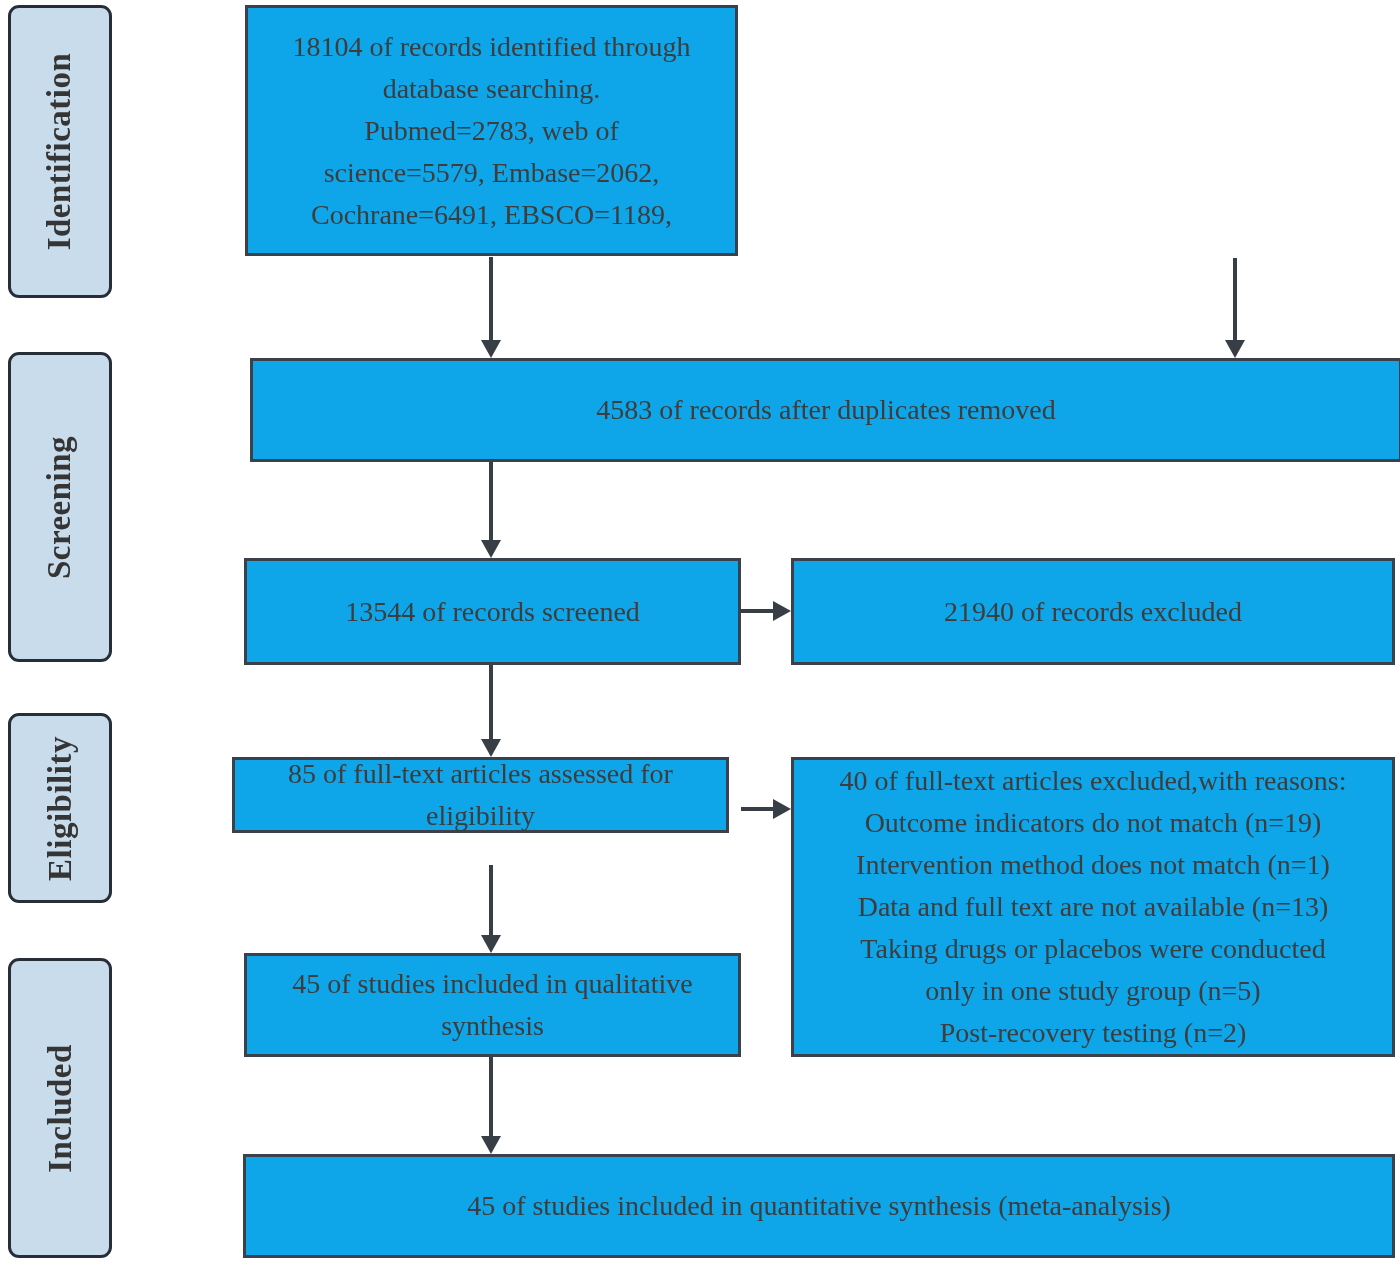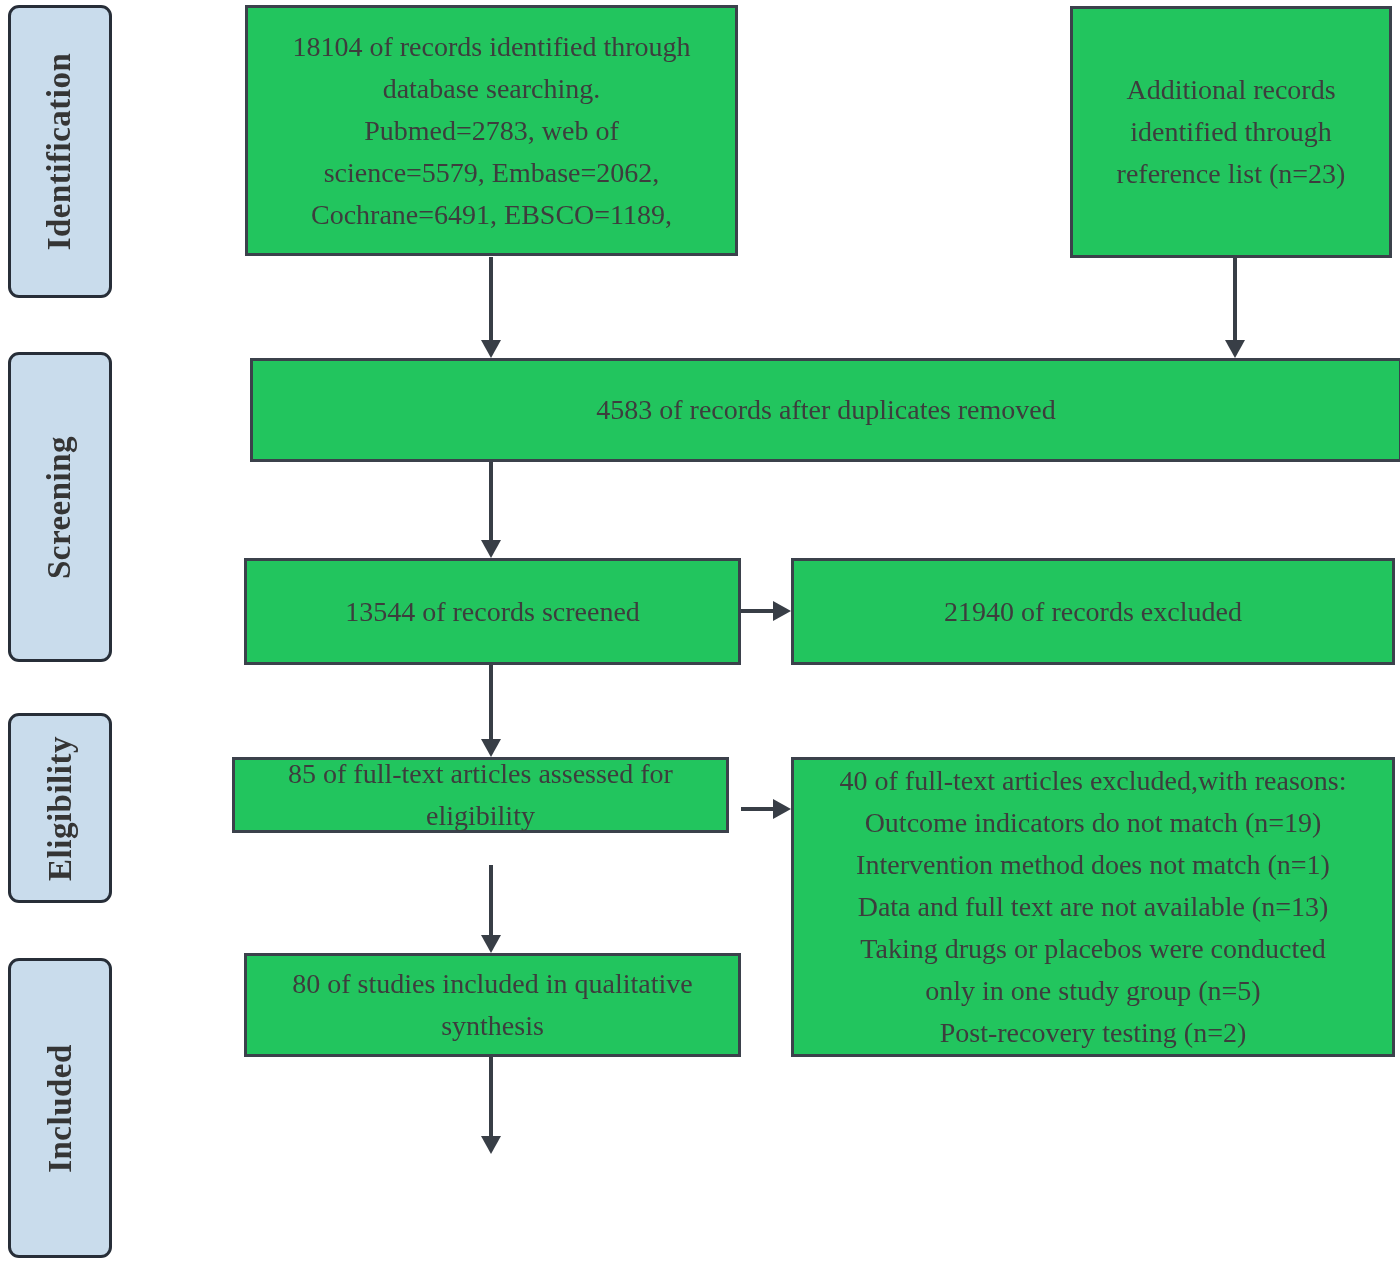--- a/index.html
+++ b/index.html
@@ -31,21 +31,21 @@
     white-space: nowrap;
     font-size: 33px;
     font-weight: bold;
     color: #353535;
     letter-spacing: 0.5px;
   }
 
   
   .node {
     position: absolute;
-    background: #22c55e;
+    background: #0ea5e9;
     border: 3px solid #3b414b;
     box-sizing: border-box;
     display: flex;
     align-items: center;
     justify-content: center;
     text-align: center;
     font-size: 28px;
     line-height: 42px;
     white-space: pre-line;
     padding: 0 10px;
@@ -120,37 +120,35 @@
   </div>
   <div class="stage" id="stage-included">
     <span class="stage-text">Included</span>
   </div>
 
   <div class="node" id="node-identified">18104 of records identified through
 database searching.
 Pubmed=2783, web of
 science=5579, Embase=2062,
 Cochrane=6491, EBSCO=1189,</div>
-  <div class="node" id="node-additional">Additional records
-identified through
-reference list (n=23)</div>
   <div class="node" id="node-dedup">4583 of records after duplicates removed</div>
   <div class="node" id="node-screened">13544 of records screened</div>
   <div class="node" id="node-excluded">21940 of records excluded</div>
   <div class="node" id="node-assessed">85 of full-text articles assessed for
 eligibility</div>
   <div class="node" id="node-ft-excluded">40 of full-text articles excluded,with reasons:
 Outcome indicators do not match (n=19)
 Intervention method does not match (n=1)
 Data and full text are not available (n=13)
 Taking drugs or placebos were conducted
 only in one study group (n=5)
 Post-recovery testing (n=2)</div>
-  <div class="node" id="node-qualitative">80 of studies included in qualitative
+  <div class="node" id="node-qualitative">45 of studies included in qualitative
 synthesis</div>
+  <div class="node" id="node-quantitative">45 of studies included in quantitative synthesis (meta-analysis)</div>
 
   <div class="arrow-v" id="arrow-identified-dedup">
     <div class="shaft"></div>
     <div class="head"></div>
   </div>
   <div class="arrow-v" id="arrow-additional-dedup">
     <div class="shaft"></div>
     <div class="head"></div>
   </div>
   <div class="arrow-v" id="arrow-dedup-screened">

